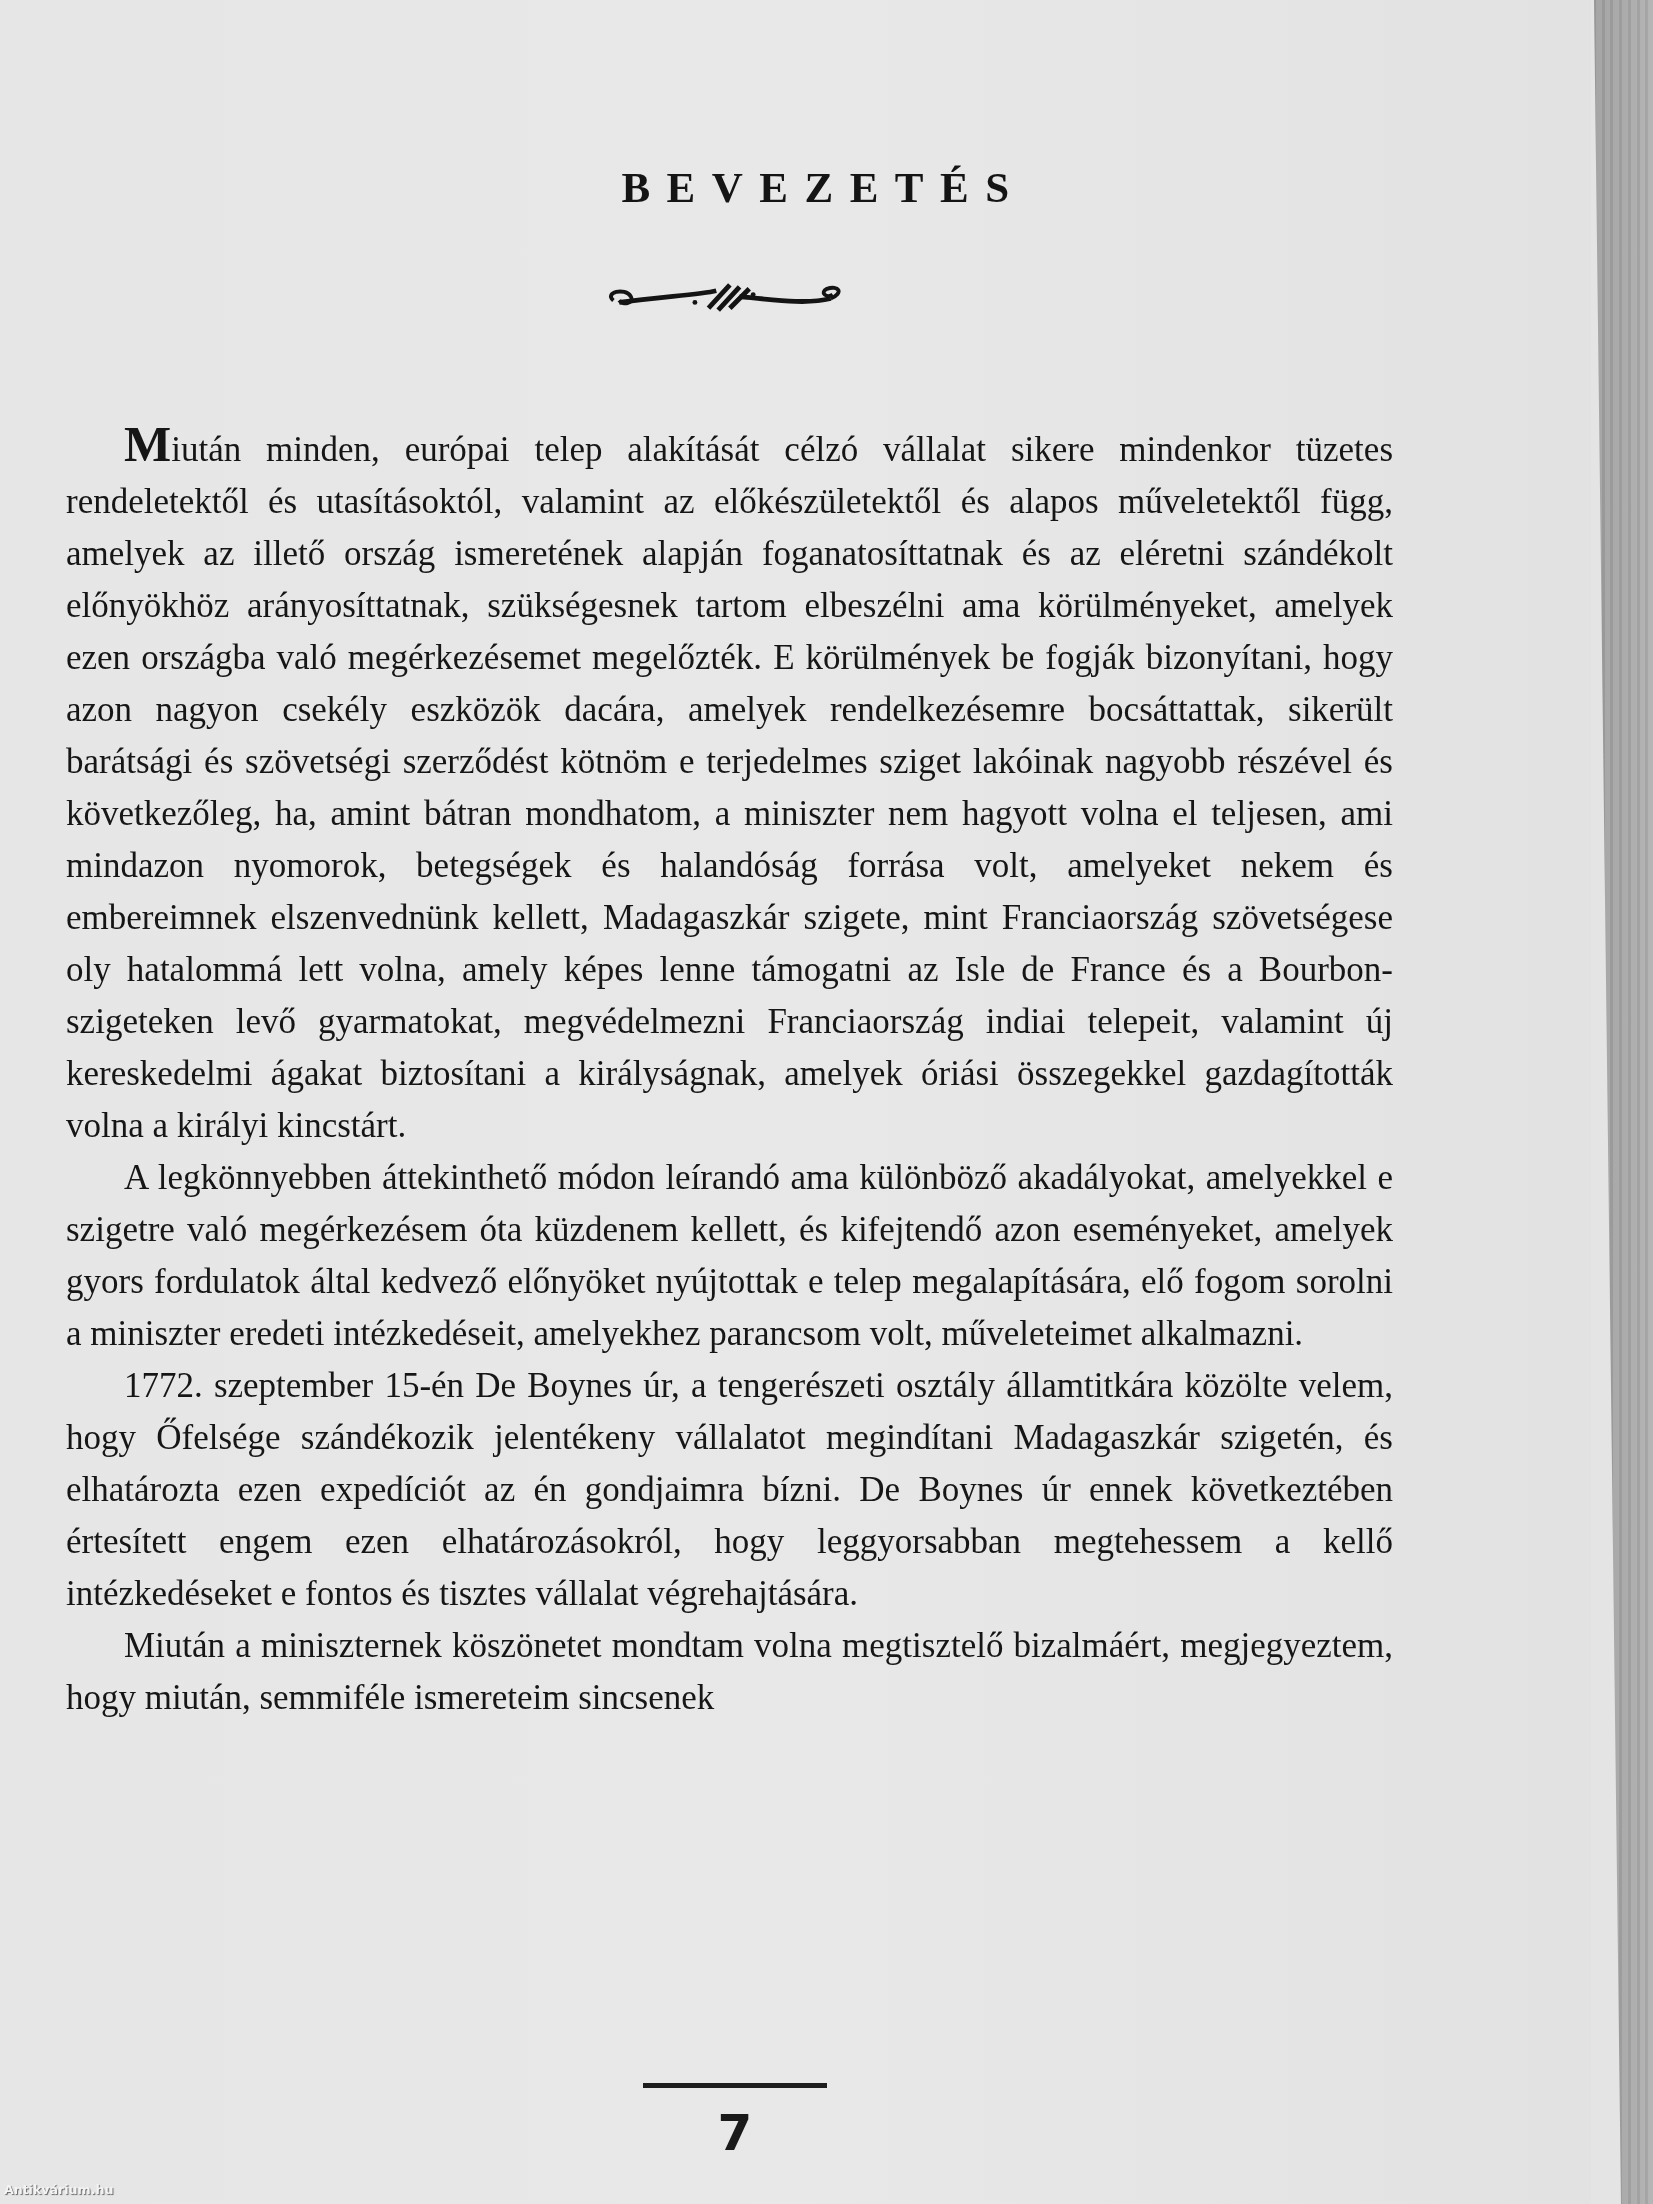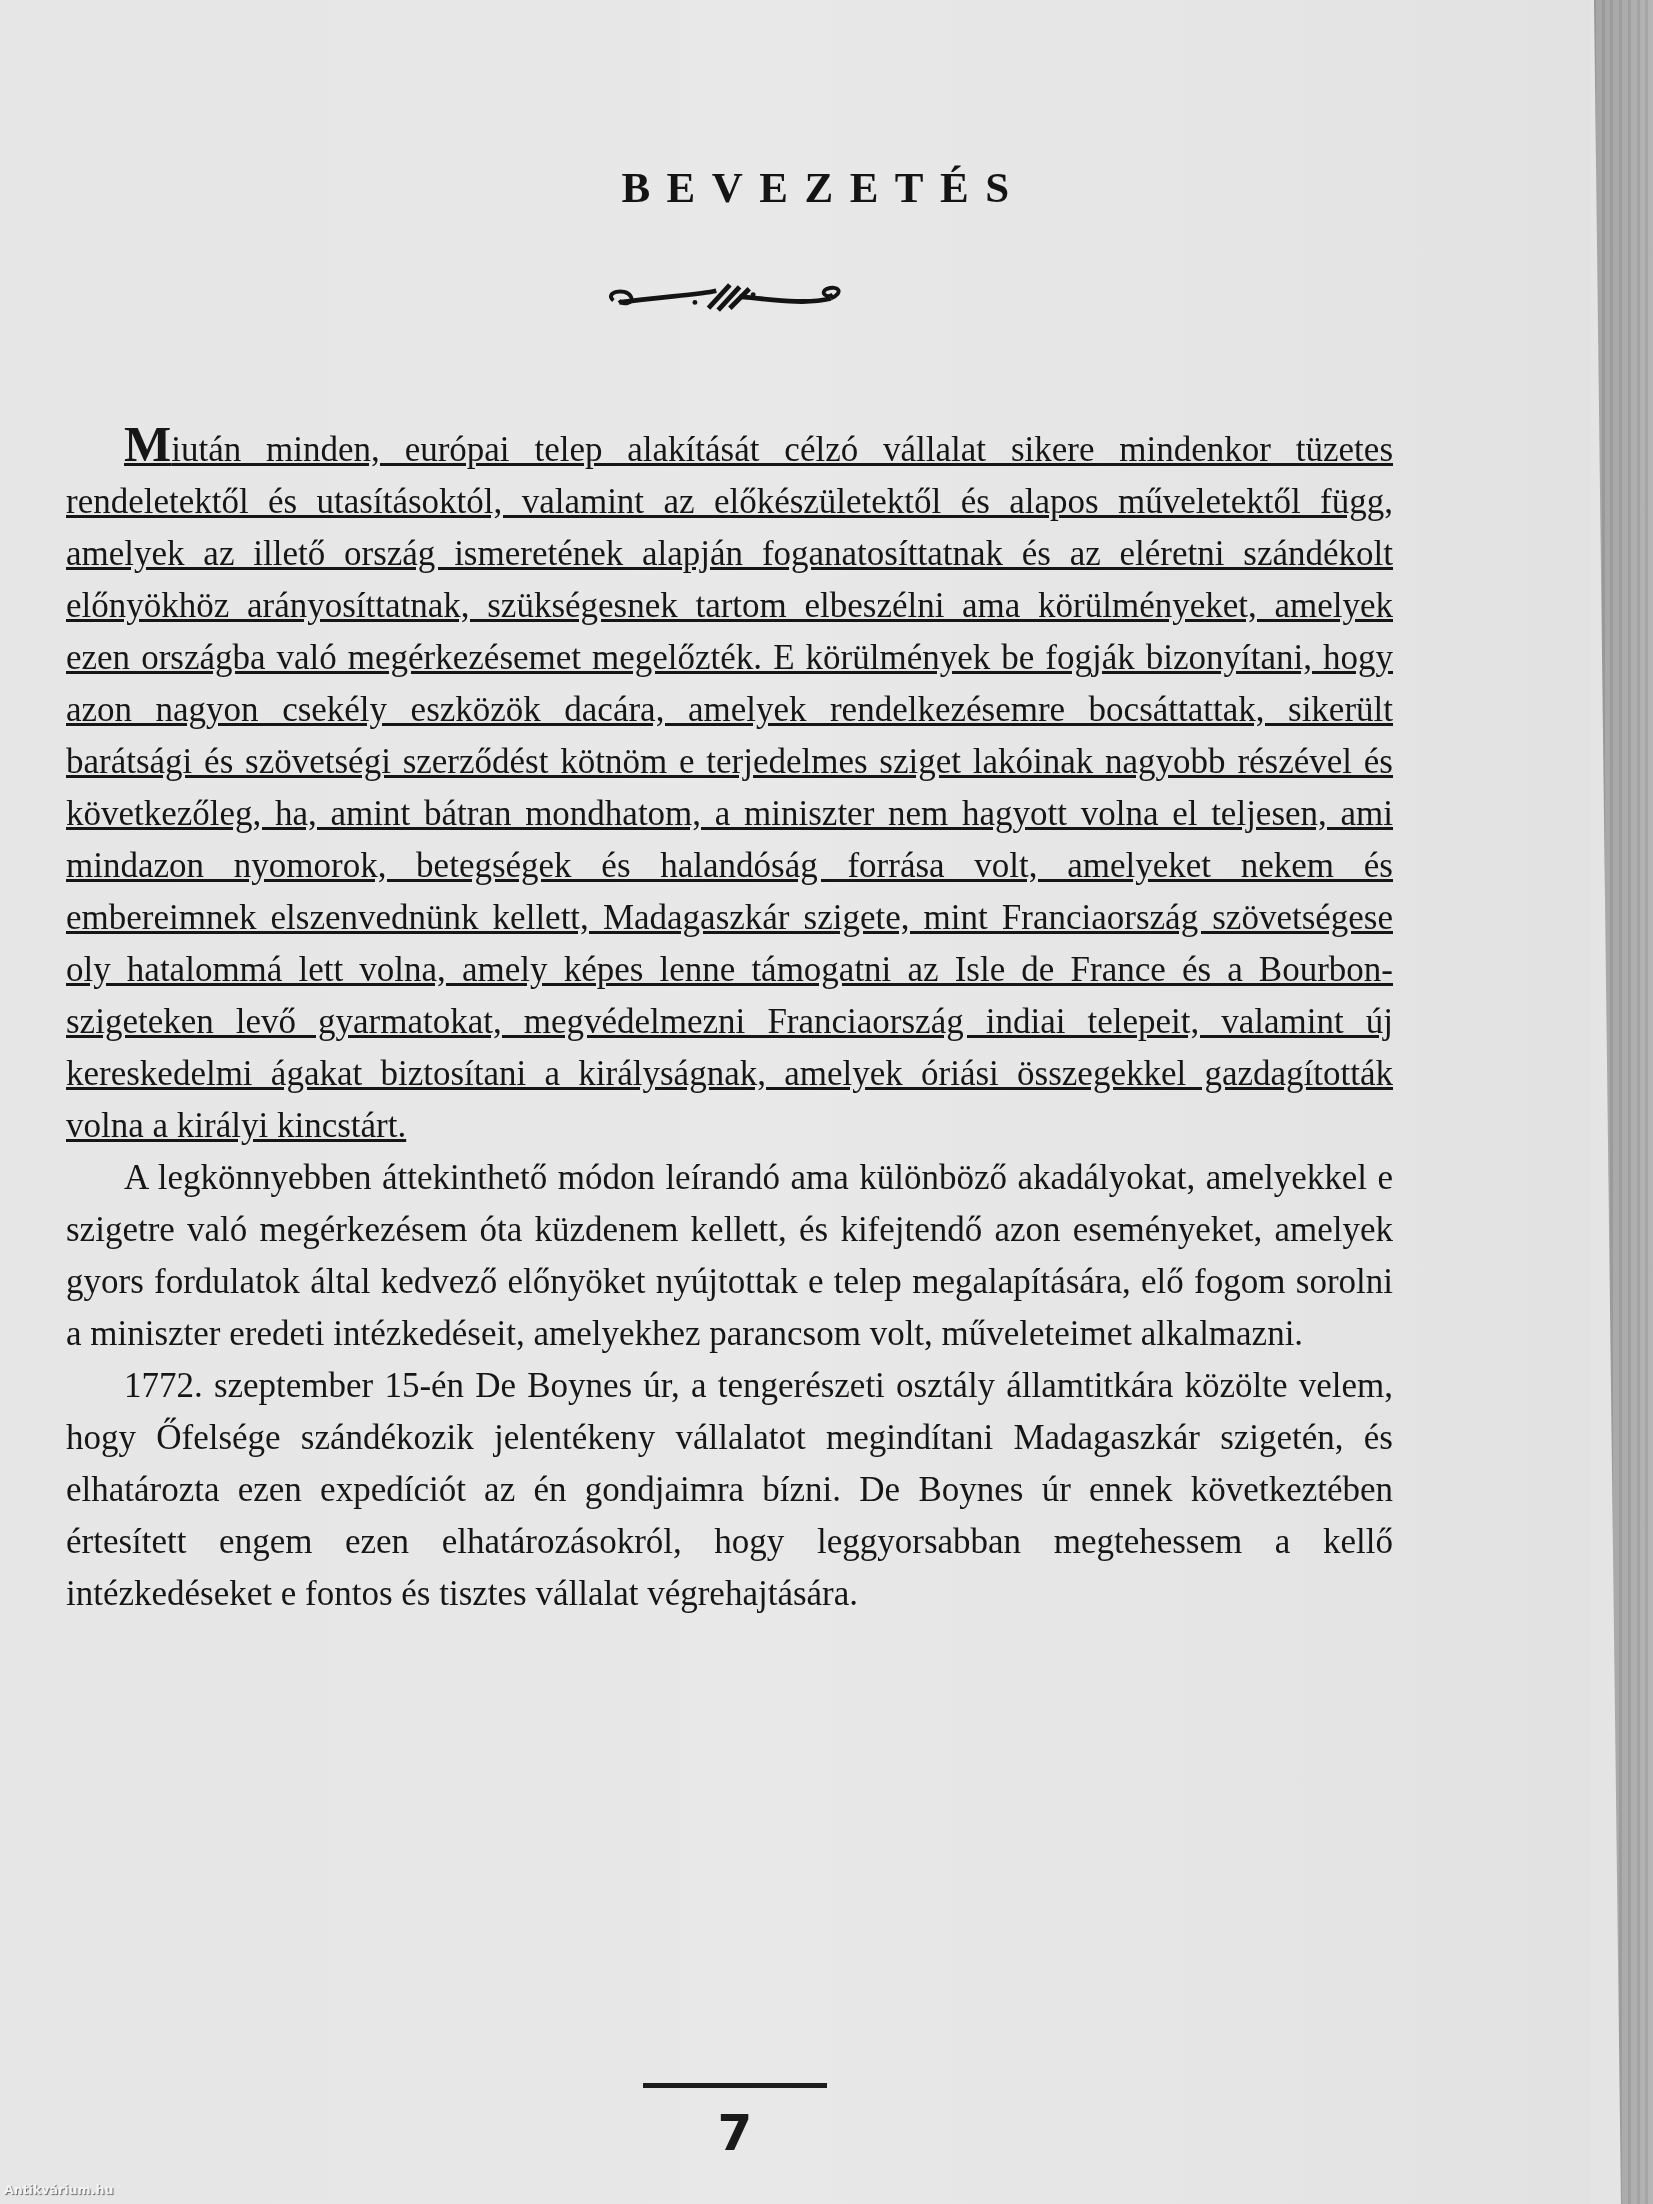--- a/index.html
+++ b/index.html
@@ -28,21 +28,21 @@
     }
     .ornament {
       position: absolute; top: 279px; left: 594px; width: 262px; height: 39px;
     }
     .body-text {
       position: absolute; top: 419px; left: 66px; width: 1327px;
       font-size: 35px; line-height: 52px; text-align: justify;
       hyphens: manual;
     }
     .body-text p { margin: 0; text-indent: 58px; }
-    .body-text p.first { text-indent: 58px; text-decoration: underline; }
+    .body-text p.first { text-indent: 58px; }
     .dropcap { font-weight: bold; font-size: 50px; line-height: 1; }
     .rule {
       position: absolute; top: 2083px; left: 643px; width: 184px; height: 4.9px;
       background: #1d1d1d;
     }
     .page-number {
       position: absolute; top: 2104px; left: 643px; width: 184px; text-align: center;
       font-family: "DejaVu Sans", sans-serif; font-weight: bold; font-size: 50px; color: #1a1a1a;
     }
     .watermark {
@@ -64,20 +64,21 @@
     <path d="M150 18 C 190 22, 220 26, 244 20" fill="none" stroke="#141414" stroke-width="5"></path>
     <path d="M244 20 C 258 14, 252 6, 240 10 C 232 14, 240 20, 246 16" fill="none" stroke="#141414" stroke-width="4"></path>
     <circle cx="104" cy="24" r="2.5" fill="#141414"></circle>
     <circle cx="164" cy="16" r="2.5" fill="#141414"></circle>
   </svg>
 
   <div class="body-text">
     <p class="first"><span class="dropcap">M</span><span>iután minden, európai telep alakítását célzó vállalat sikere mindenkor tüzetes rendeletektől és utasításoktól, valamint az előkészületektől és alapos műveletektől függ, amelyek az illető ország ismeretének alapján foganatosíttatnak és az eléretni szándékolt előnyökhöz arányosíttatnak, szükségesnek tartom elbeszélni ama körülményeket, amelyek ezen országba való megérkezésemet megelőzték. E körülmények be fogják bizonyítani, hogy azon nagyon csekély eszközök dacára, amelyek rendelkezésemre bocsáttattak, sikerült barátsági és szövetségi szerződést kötnöm e terjedelmes sziget lakóinak nagyobb részével és következőleg, ha, amint bátran mondhatom, a miniszter nem hagyott volna el teljesen, ami mindazon nyomorok, betegségek és halandóság forrása volt, amelyeket nekem és embereimnek elszenvednünk kellett, Madagaszkár szigete, mint Franciaország szövetségese oly hatalommá lett volna, amely képes lenne támogatni az Isle de France és a Bourbon-szigeteken levő gyarmatokat, megvédelmezni Franciaország indiai telepeit, valamint új kereskedelmi ágakat biztosítani a királyságnak, amelyek óriási összegekkel gazdagították volna a királyi kincstárt.</span></p>
     <p>A legkönnyebben áttekinthető módon leírandó ama különböző akadályokat, amelyekkel e szigetre való megérkezésem óta küzdenem kellett, és kifejtendő azon eseményeket, amelyek gyors fordulatok által kedvező előnyöket nyújtottak e telep megalapítására, elő fogom sorolni a miniszter eredeti intézkedéseit, amelyekhez parancsom volt, műveleteimet alkalmazni.</p>
     <p>1772. szeptember 15-én De Boynes úr, a tengerészeti osztály államtitkára közölte velem, hogy Őfelsége szándékozik jelentékeny vállalatot megindítani Madagaszkár szigetén, és elhatározta ezen expedíciót az én gondjaimra bízni. De Boynes úr ennek következtében értesített engem ezen elhatározásokról, hogy leggyorsabban megtehessem a kellő intézkedéseket e fontos és tisztes vállalat végrehajtására.</p>
+    <p>Miután a miniszternek köszönetet mondtam volna megtisztelő bizalmáért, megjegyeztem, hogy miután, semmiféle ismereteim sincsenek</p>
   </div>
 
   <div class="rule"></div>
   <div class="page-number">7</div>
   <div class="watermark">Antikvárium.hu</div>
 </div>
 <div class="edge"></div>
 
 
 </body></html>

